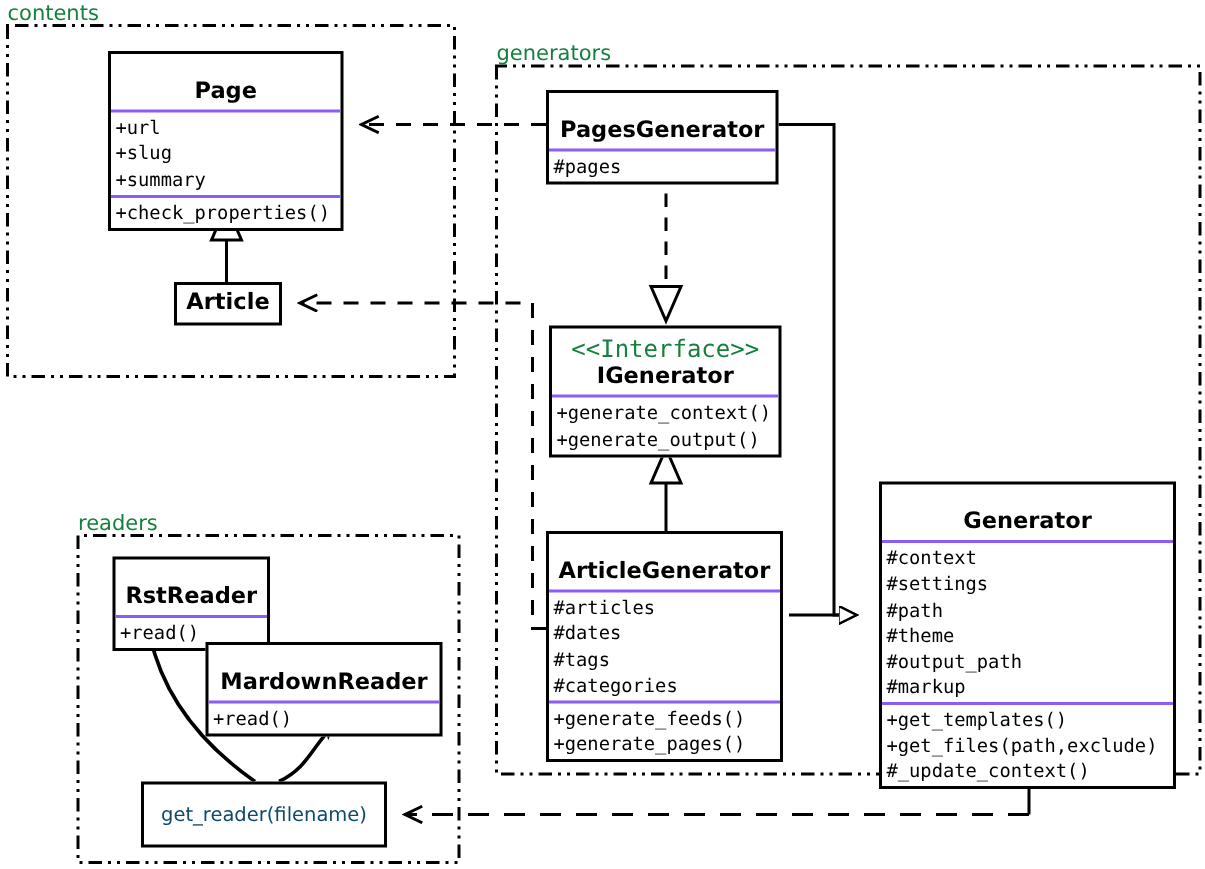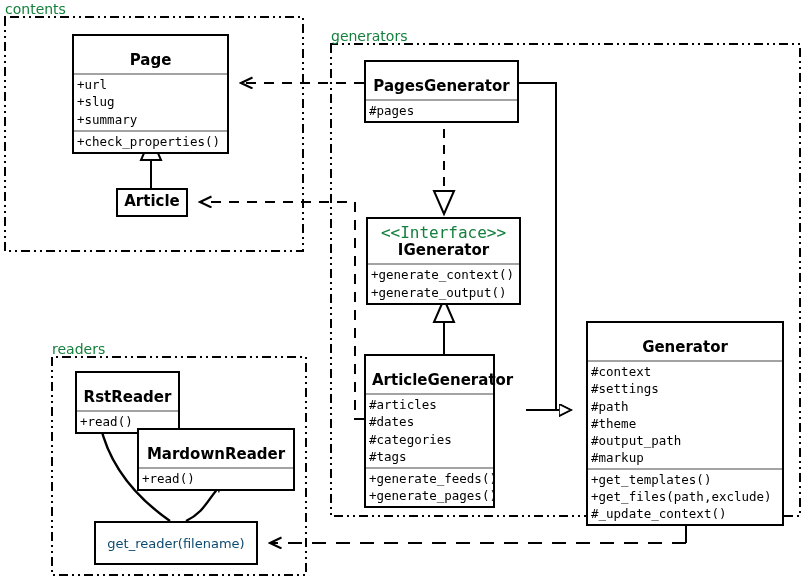--- a/index.html
+++ b/index.html
@@ -5,21 +5,21 @@
   html,body{margin:0;padding:0;background:#ffffff;}
   body{font-family:"DejaVu Sans",sans-serif;}
   #canvas{position:relative;width:803px;height:579px;overflow:hidden;background:#fff;}
   svg#wires{position:absolute;left:0;top:0;width:803px;height:579px;}
 
   .pkg-label{position:absolute;font-family:"DejaVu Sans",sans-serif;font-size:14px;color:#15803d;white-space:nowrap;}
 
   .umlbox{position:absolute;background:#fff;border:2px solid #000;box-sizing:border-box;z-index:5;}
   .umlbox .title{font-weight:bold;font-size:15px;text-align:center;padding:16px 6px 4px 6px;font-family:"DejaVu Sans",sans-serif;color:#000;line-height:1.15;}
   .umlbox .stereo{font-weight:normal;font-size:16px;text-align:center;font-family:"DejaVu Sans Mono",monospace;color:#15803d;line-height:1.2;}
-  .umlbox .sect{border-top:2px solid #a3a3a3;padding:1px 3px 2px 3px;}
+  .umlbox .sect{border-top:2px solid #8b5cf6;padding:1px 3px 2px 3px;}
   .umlbox .mem{font-family:"DejaVu Sans Mono",monospace;font-size:12.5px;color:#000;line-height:1.37;white-space:nowrap;}
   .plainbox{position:absolute;background:#fff;border:2px solid #000;box-sizing:border-box;z-index:5;display:flex;align-items:center;justify-content:center;}
   .plainbox .lbl{font-family:"DejaVu Sans",sans-serif;font-size:13px;color:#0c4a6e;}
 </style>
 </head>
 <body>
 
 <div id="canvas">
 
   <svg id="wires" viewBox="0 0 803 579" xmlns="http://www.w3.org/2000/svg">
@@ -117,27 +117,27 @@
     <div class="title" style="padding-top:4px;">
       <div class="stereo">&lt;&lt;Interface&gt;&gt;</div>
       <span>IGenerator</span>
     </div>
     <div class="sect">
       <div class="mem">+generate_context()</div>
       <div class="mem">+generate_output()</div>
     </div>
   </div>
 
-  <div class="umlbox" style="left:364px;top:354px;width:131px;">
+  <div class="umlbox" style="left:364px;top:354px;width:158px;">
     <div class="title">ArticleGenerator</div>
     <div class="sect">
       <div class="mem">#articles</div>
       <div class="mem">#dates</div>
+      <div class="mem">#tags</div>
       <div class="mem">#categories</div>
-      <div class="mem">#tags</div>
     </div>
     <div class="sect">
       <div class="mem">+generate_feeds()</div>
       <div class="mem">+generate_pages()</div>
     </div>
   </div>
 
   <div class="umlbox" style="left:586px;top:321px;width:198px;">
     <div class="title">Generator</div>
     <div class="sect">

